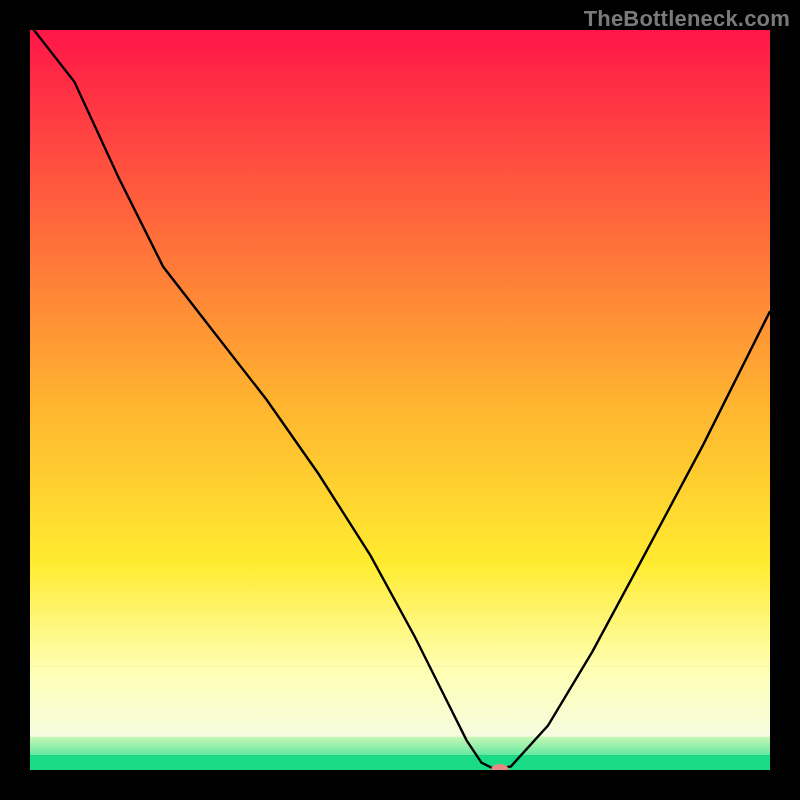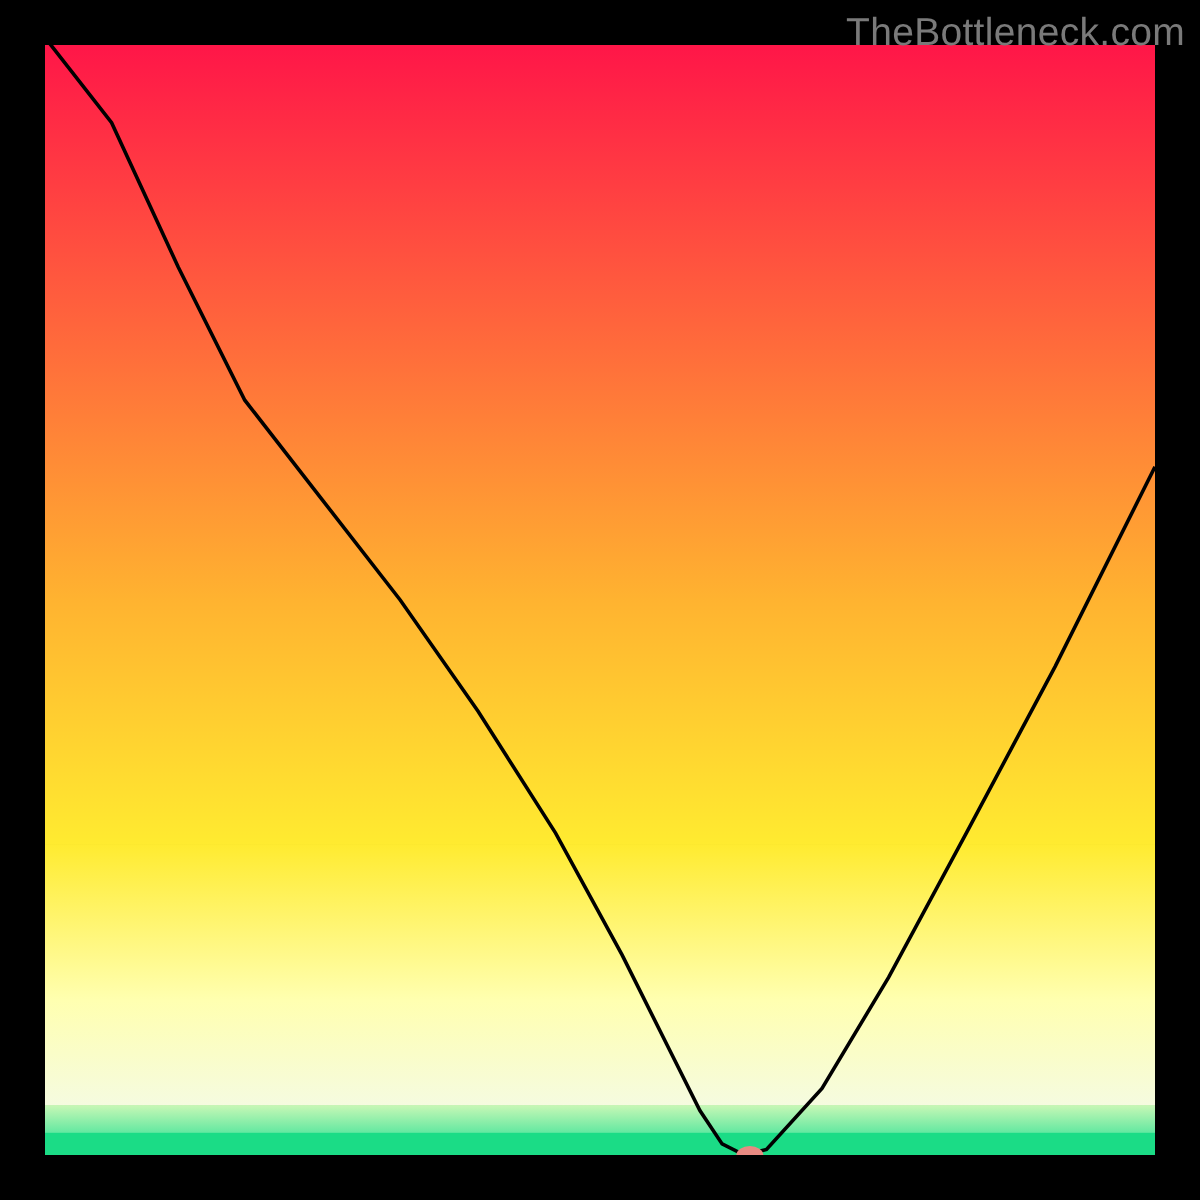--- a/index.html
+++ b/index.html
@@ -13,22 +13,22 @@
   .plot-wrapper {
     position: relative;
     width: 800px;
     height: 800px;
   }
   .watermark {
     position: absolute;
     top: 6px;
     right: 10px;
     color: #7a7a7a;
-    font-size: 26px;
-    font-weight: 400;
+    font-size: 22px;
+    font-weight: 700;
     letter-spacing: 0.2px;
     z-index: 50;
   }
   svg {
     display: block;
   }
 </style>
 </head>
 <body>
 

